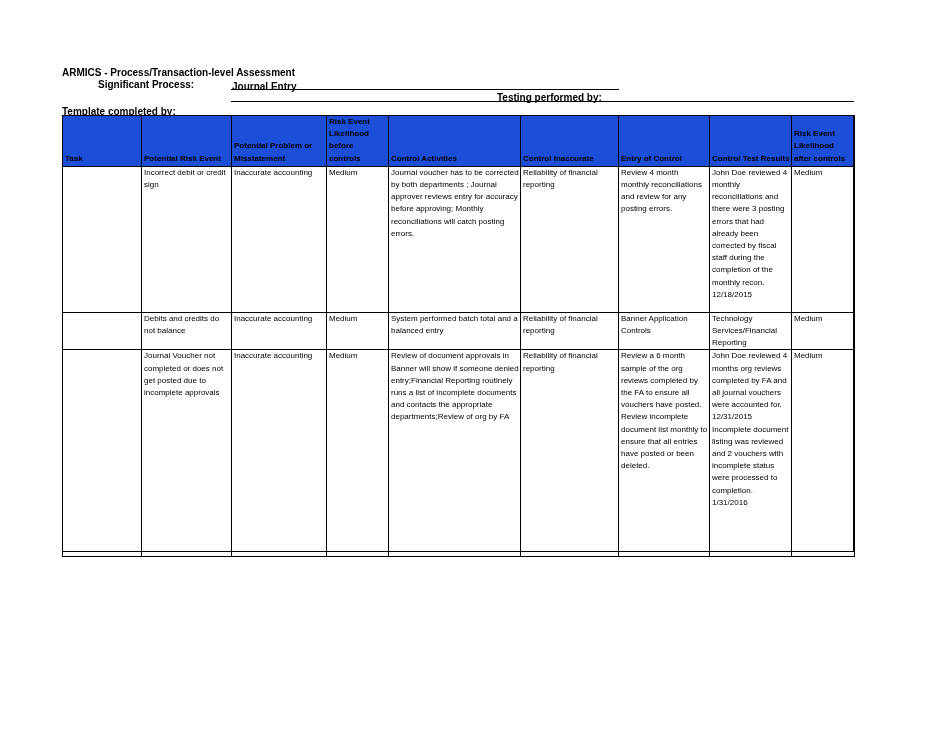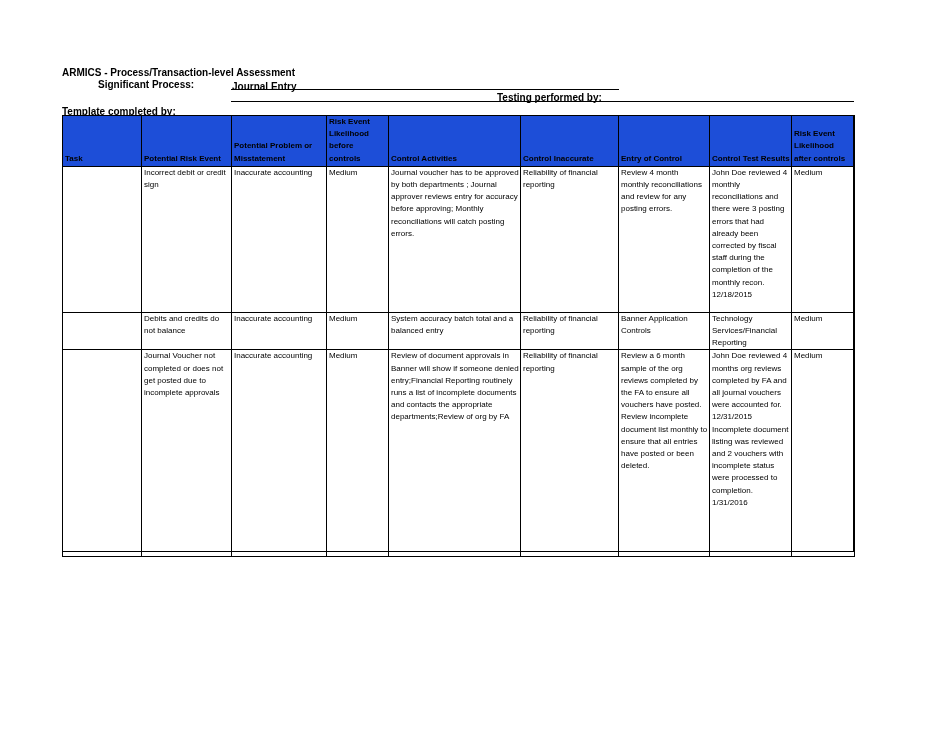--- a/index.html
+++ b/index.html
@@ -72,32 +72,32 @@
       <th>Control Test Results</th>
       <th>Risk Event Likelihood after controls</th>
     </tr>
   </thead>
   <tbody>
     <tr class="r1">
       <td></td>
       <td>Incorrect debit or credit sign</td>
       <td>Inaccurate accounting</td>
       <td>Medium</td>
-      <td>Journal voucher has to be approved by both departments ; Journal approver reviews entry for accuracy before approving; Monthly reconciliations will catch posting errors.</td>
+      <td>Journal voucher has to be corrected by both departments ; Journal approver reviews entry for accuracy before approving; Monthly reconciliations will catch posting errors.</td>
       <td>Reliability of financial reporting</td>
       <td>Review 4 month monthly reconciliations and review for any posting errors.</td>
       <td>John Doe reviewed 4 monthly reconciliations and there were 3 posting errors that had already been corrected by fiscal staff during the completion of the monthly recon. 12/18/2015</td>
       <td>Medium</td>
     </tr>
     <tr class="r2">
       <td></td>
       <td>Debits and credits do not balance</td>
       <td>Inaccurate accounting</td>
       <td>Medium</td>
-      <td>System accuracy batch total and a balanced entry</td>
+      <td>System performed batch total and a balanced entry</td>
       <td>Reliability of financial reporting</td>
       <td>Banner Application Controls</td>
       <td>Technology Services/Financial Reporting</td>
       <td>Medium</td>
     </tr>
     <tr class="r3">
       <td></td>
       <td>Journal Voucher not completed or does not get posted due to incomplete approvals</td>
       <td>Inaccurate accounting</td>
       <td>Medium</td>

